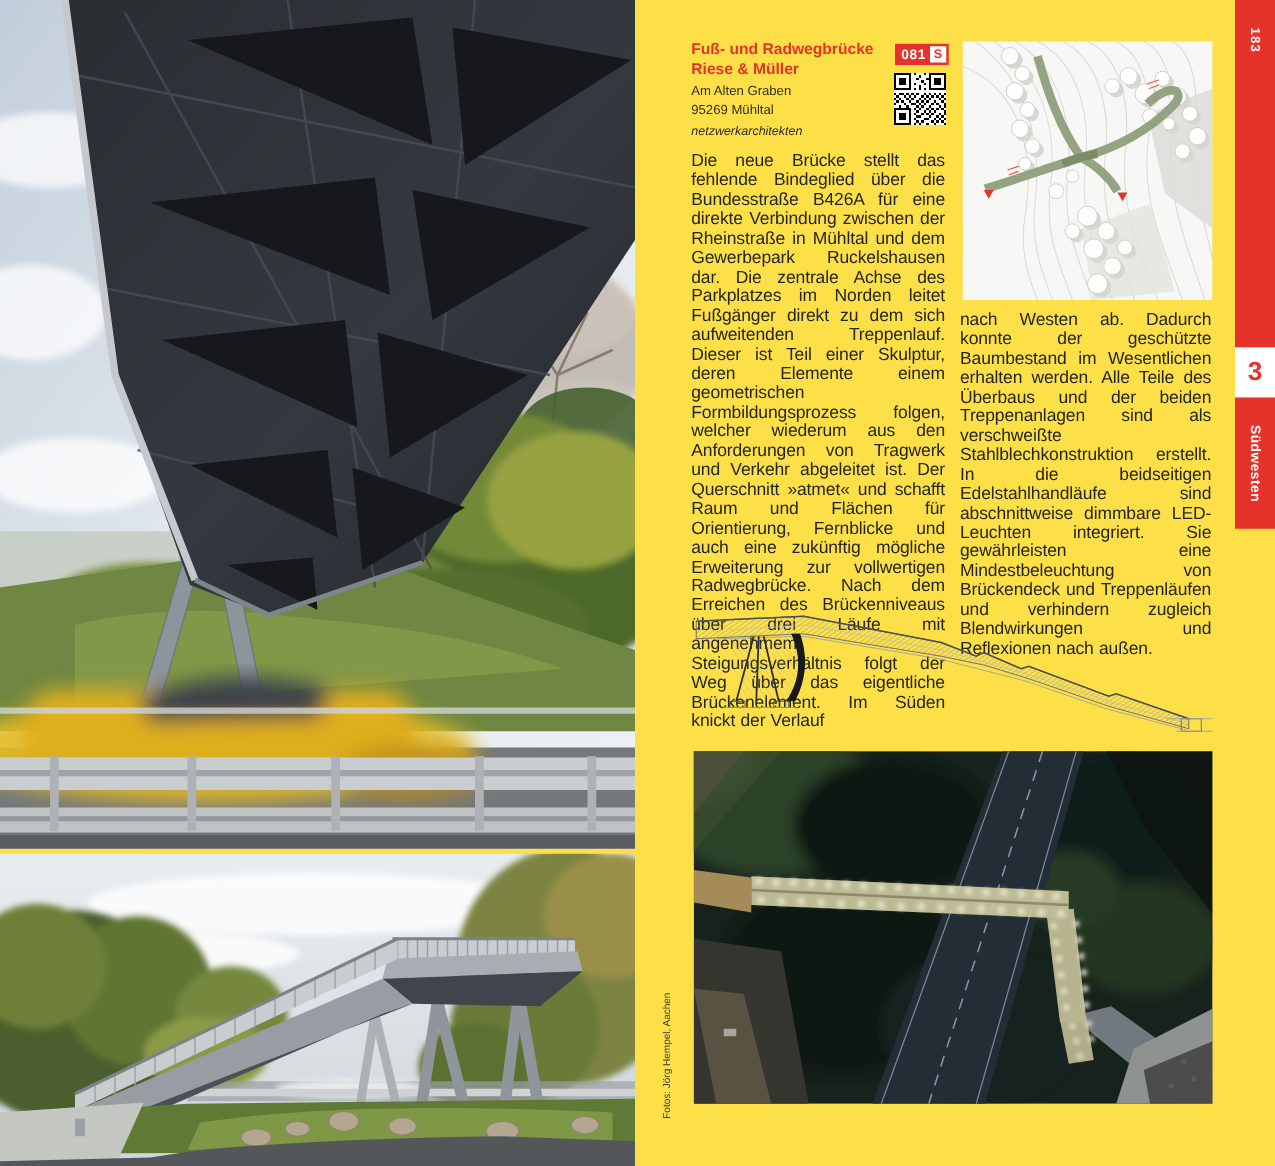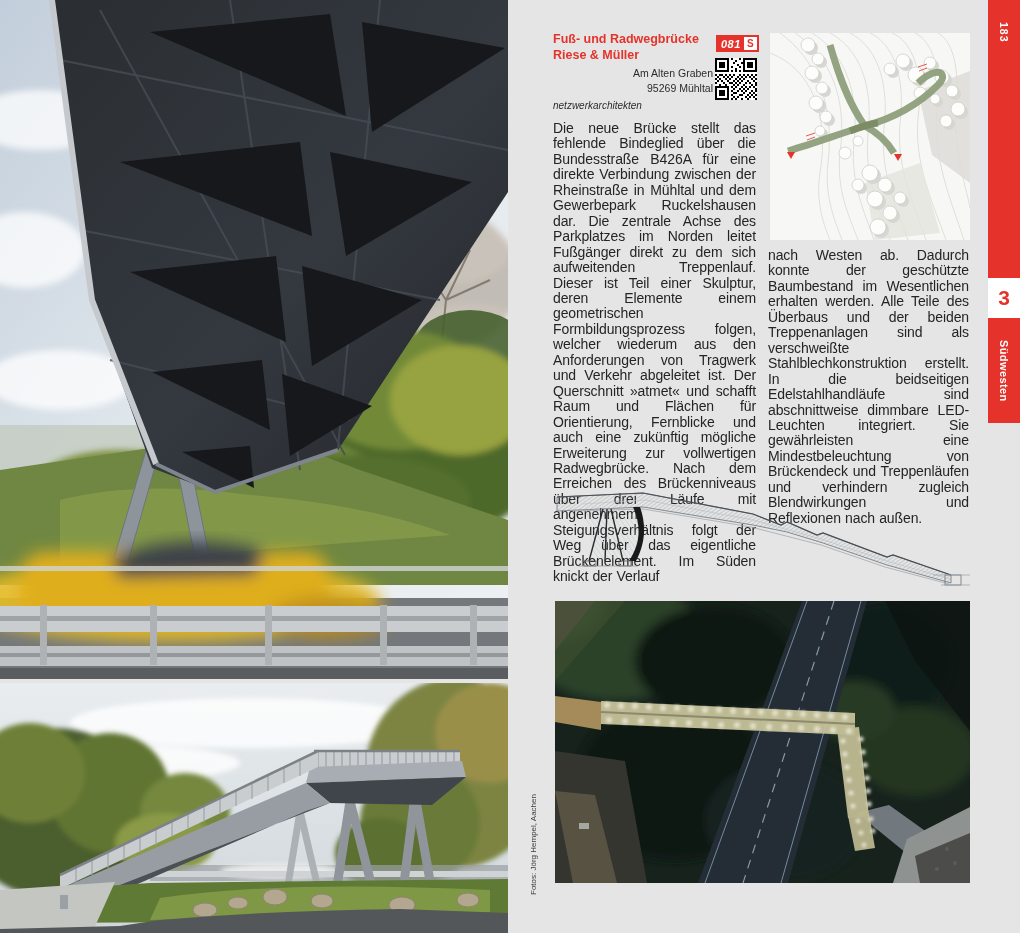--- a/index.html
+++ b/index.html
@@ -1,28 +1,28 @@
 <!DOCTYPE html>
 <html lang="de"><head>
 <meta charset="utf-8">
 <style>
   html,body{margin:0;padding:0;background:#ffffff;}
-  .page{position:relative;width:1020px;height:933px;background:#e5e5e5;overflow:hidden;
+  .page{position:relative;width:1020px;height:933px;background:#fde047;overflow:hidden;
         font-family:"Liberation Sans",sans-serif;color:#222;}
   .abs{position:absolute;}
   svg{display:block;}
 
   
   .title{font-size:12.5px;font-weight:bold;color:#e5332b;line-height:16px;}
-  .addr{font-size:10.5px;line-height:15px;color:#2c2c2c;margin-top:3px;text-align:right;}
+  .addr{font-size:10.5px;line-height:15px;color:#2c2c2c;margin-top:3px;}
   .arch{font-size:10px;font-style:italic;color:#2c2c2c;margin-top:4px;}
 
   
   .badge{display:flex;align-items:center;background:#e5332b;height:17px;padding:0 2px 0 5px;gap:3px;}
-  .badge .num{color:#fff;font-weight:bold;font-size:11px;letter-spacing:.5px;font-style:italic;}
+  .badge .num{color:#fff;font-weight:bold;font-size:11px;letter-spacing:.5px;}
   .badge .letter{background:#fff;color:#e5332b;font-weight:bold;font-size:10px;
                  width:13px;height:13px;display:flex;align-items:center;justify-content:center;}
 
   
   .bodycol{font-size:14px;line-height:15.45px;text-align:justify;color:#242424;
            letter-spacing:-0.1px;word-spacing:0.4px;}
 
   
   .redbar{background:#e5332b;left:988px;width:32px;}
   .pagenum{writing-mode:vertical-rl;color:#fff;font-size:10.5px;font-weight:bold;

